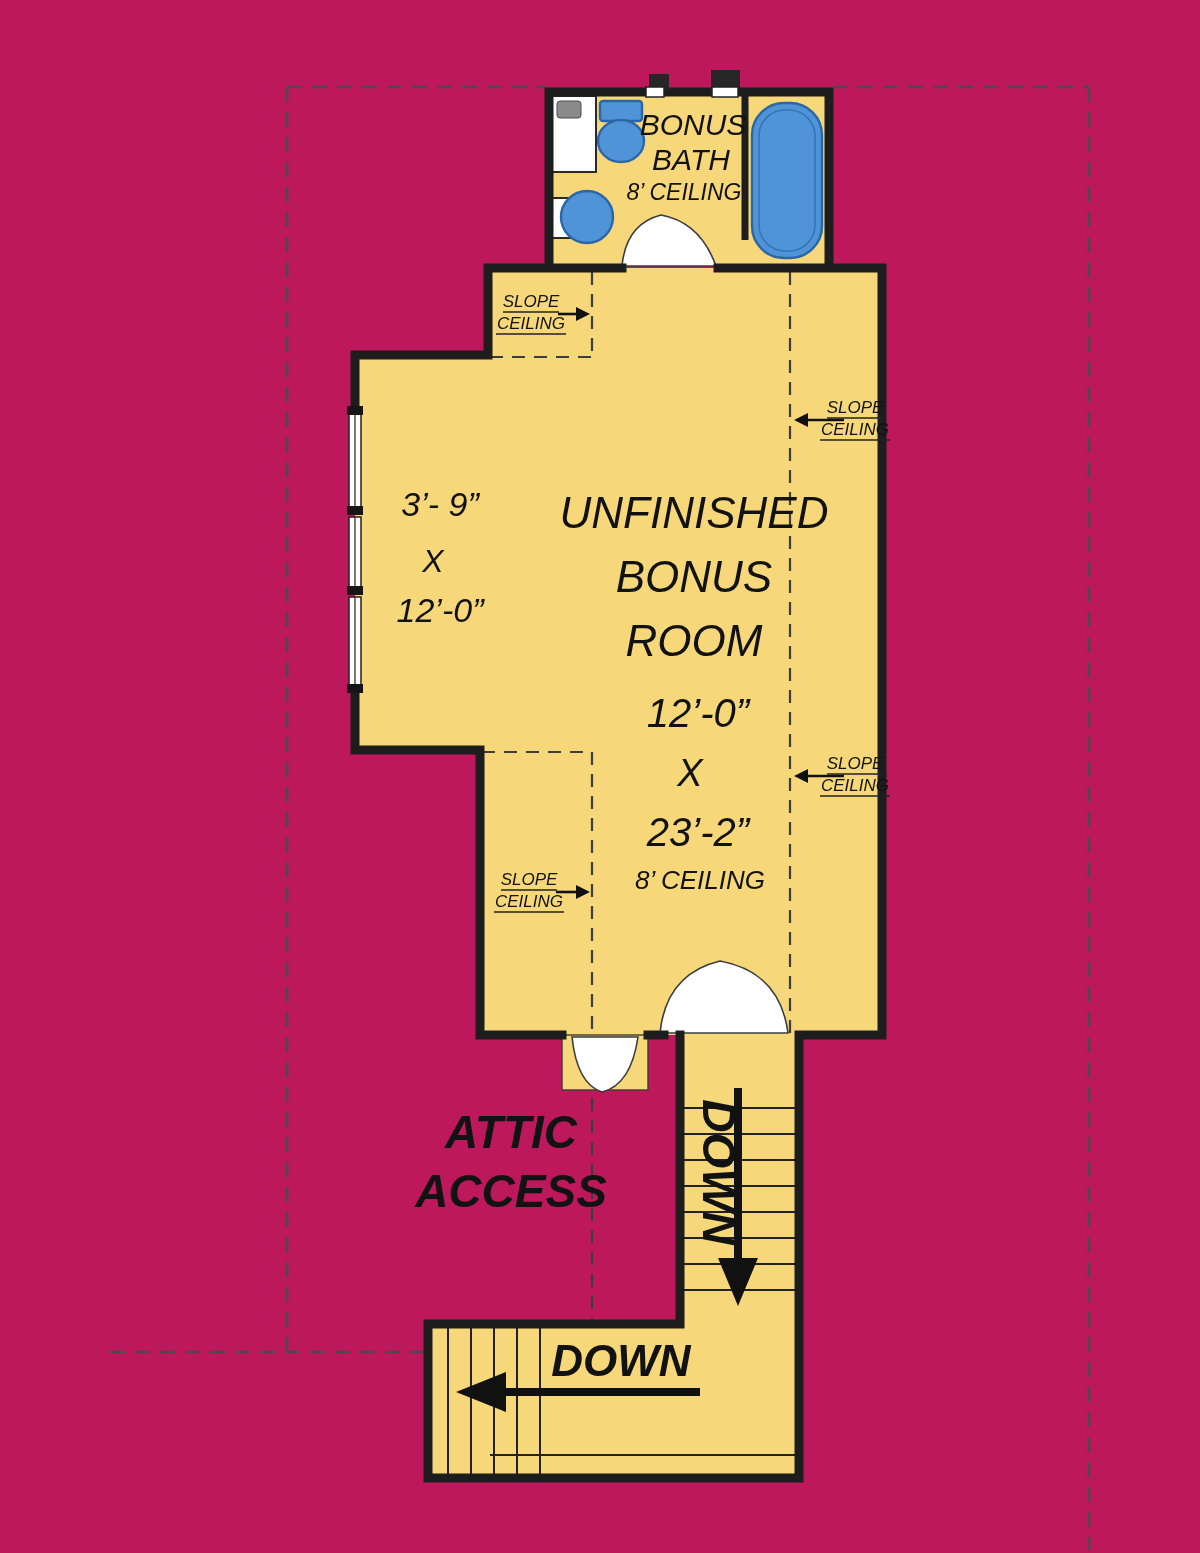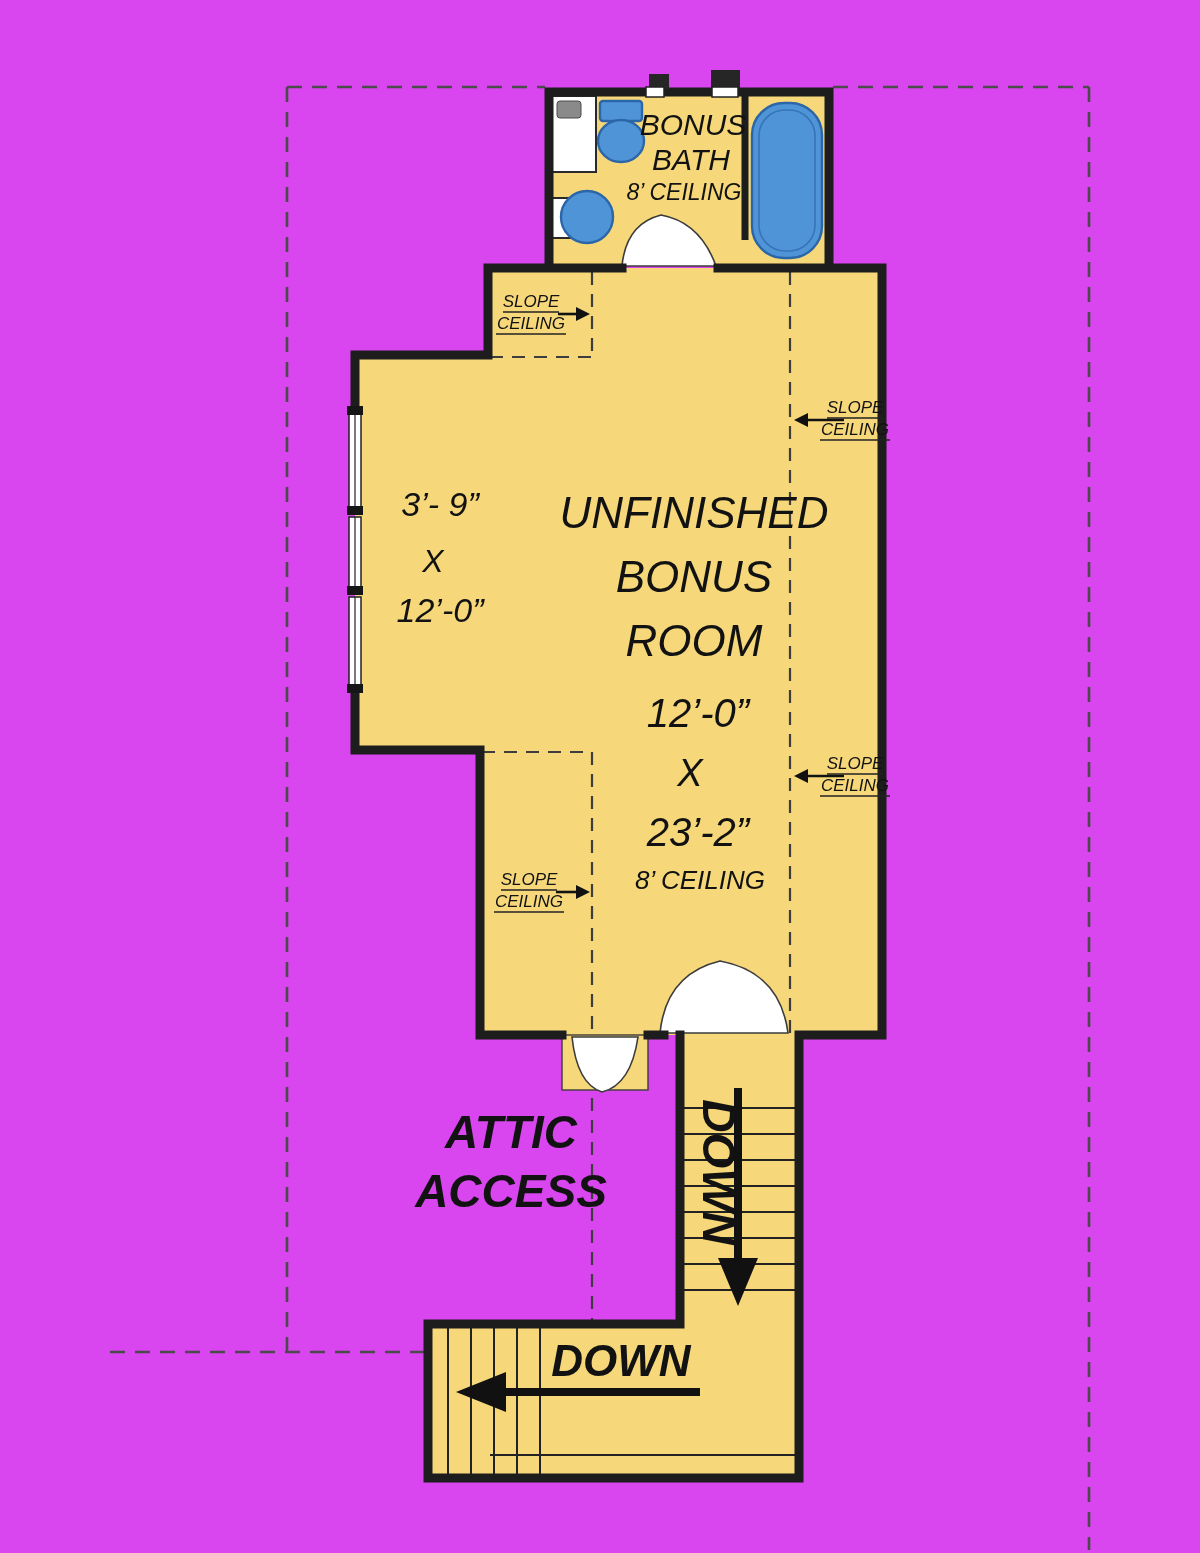--- a/index.html
+++ b/index.html
@@ -1,17 +1,17 @@
 <!DOCTYPE html>
 <html style="--room-fill: #f6d87b; --fixture-fill: #5094d8; --fixture-stroke: #2b66a8; --wall: #1d1d1d; --dash: #4b4b4b; --text: #121212;"><head>
 <meta charset="utf-8">
 <title>Floor Plan</title>
 <style>
   html,body{margin:0;padding:0;background:#ffffff;}
-  .stage{position:relative;width:1200px;height:1553px;background:#d946ef;overflow:hidden;}
+  .stage{position:relative;width:1200px;height:1553px;background:#be185d;overflow:hidden;}
   svg{display:block;}
   .room-fill{fill:var(--room-fill,#f6d87b);}
   .tab{fill:var(--room-fill,#f6d87b);stroke:#3c3c3c;stroke-width:1.4;}
   .wall{stroke:var(--wall,#1d1d1d);stroke-width:9;fill:none;stroke-linecap:square;}
   .wall-thin{stroke:var(--wall,#1d1d1d);stroke-width:7;fill:none;stroke-linecap:butt;}
   .dash-roof{stroke:var(--dash,#4b4b4b);stroke-width:2.6;fill:none;stroke-dasharray:15 10;}
   .dash-int{stroke:#3d3d3d;stroke-width:2.2;fill:none;stroke-dasharray:13 9;}
   .fixture{fill:var(--fixture-fill,#5094d8);stroke:var(--fixture-stroke,#2b66a8);stroke-width:2.4;}
   .fixture-inner{fill:none;stroke:var(--fixture-stroke,#2b66a8);stroke-width:1.6;opacity:.7;}
   .white-box{fill:#ffffff;stroke:#2a2a2a;stroke-width:2;}

